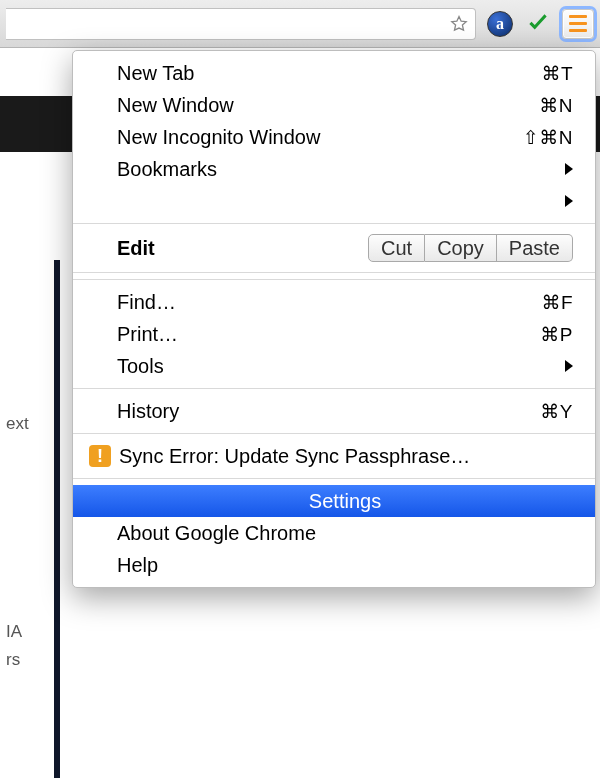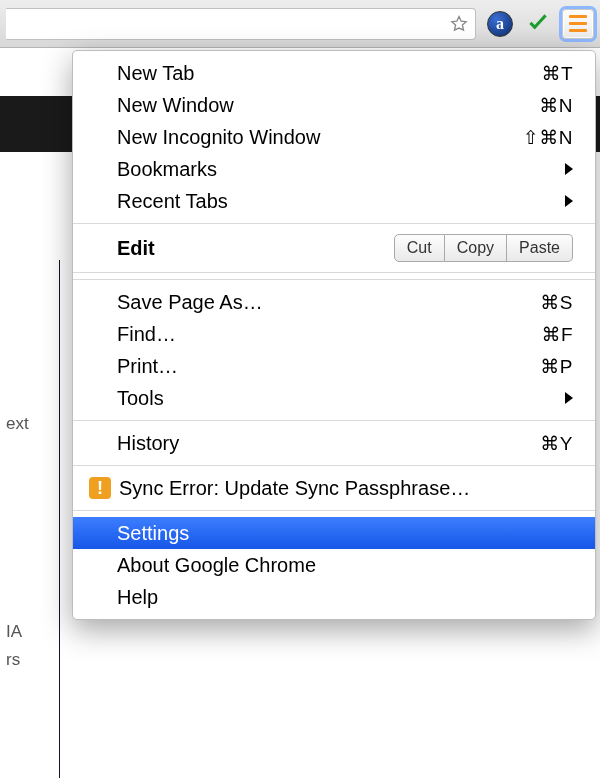--- a/index.html
+++ b/index.html
@@ -71,21 +71,21 @@
   .page-bg {
     position:absolute; top:48px; left:0; right:0; bottom:0;
     background:#fff;
   }
   .page-dark {
     position:absolute; top:96px; left:0; right:0; height:56px;
     background:#1a1a1a;
   }
   .page-side {
     position:absolute; left:0; top:260px; width:60px; bottom:0;
-    border-right:1px solid #0f172a;
+    border-right:6px solid #0f172a;
     color:#555; font-size:17px;
     padding-top:150px;
   }
   .page-side div{padding:4px 6px;}
 
   
   .menu {
     position:absolute;
     top:50px; right:4px;
     width:524px;
@@ -100,20 +100,21 @@
   .menu-row {
     display:flex;
     align-items:center;
     height:32px;
     padding:0 22px 0 44px;
     white-space:nowrap;
   }
   .menu-row.selected {
     background: linear-gradient(#3d7eff, #1556e8);
     color:#fff;
+    text-align:center;
   }
   .menu-label { flex:1; }
   .menu-accel { color:#000; font-size:19px; letter-spacing:0.5px;}
   .sep { height:1px; margin:6px 0; background:#d9d9d9; }
   .submenu-arrow {
     width:0;height:0;
     border-top:6px solid transparent;
     border-bottom:6px solid transparent;
     border-left:8px solid #000;
     margin-left:auto;
@@ -125,21 +126,21 @@
     align-items:center;
     height:36px;
     padding:0 22px 0 44px;
   }
   .row-controls .menu-label{flex:1;font-weight:bold;}
   .btn {
     border:1px solid #a9a9a9;
     background:linear-gradient(#fdfdfd,#e9e9e9);
     height:28px;
     padding:0 12px;
-    font-size:16px;
+    font-size:20px;
     display:flex;align-items:center;justify-content:center;
     color:#333;
   }
   .btn-group{display:flex;}
   .btn-group .btn{border-radius:0;}
   .btn-group .btn:first-child{border-radius:5px 0 0 5px;}
   .btn-group .btn:last-child{border-radius:0 5px 5px 0;border-left:none;}
   .btn-group .btn + .btn{border-left:none;}
   .zoom-level{
     border:1px solid #a9a9a9;border-left:none;border-right:none;
@@ -207,45 +208,40 @@
   </div>
   <div class="menu-row">
     <span class="menu-label">New Incognito Window</span>
     <span class="menu-accel">⇧⌘N</span>
   </div>
   <div class="menu-row">
     <span class="menu-label">Bookmarks</span>
     <span class="submenu-arrow"></span>
   </div>
   <div class="menu-row">
-    <span class="menu-label">Recent Tabs</span>
     <span class="submenu-arrow"></span>
   </div>
 
   <div class="sep"></div>
 
   <div class="row-controls">
     <span class="menu-label">Edit</span>
     <div class="btn-group">
       <div class="btn">Cut</div>
       <div class="btn">Copy</div>
       <div class="btn">Paste</div>
     </div>
   </div>
 
   <div class="sep"></div>
 
 
   <div class="sep"></div>
 
   <div class="menu-row">
-    <span class="menu-label">Save Page As…</span>
-    <span class="menu-accel">⌘S</span>
-  </div>
-  <div class="menu-row">
     <span class="menu-label">Find…</span>
     <span class="menu-accel">⌘F</span>
   </div>
   <div class="menu-row">
     <span class="menu-label">Print…</span>
     <span class="menu-accel">⌘P</span>
   </div>
   <div class="menu-row">
     <span class="menu-label">Tools</span>
     <span class="submenu-arrow"></span>

